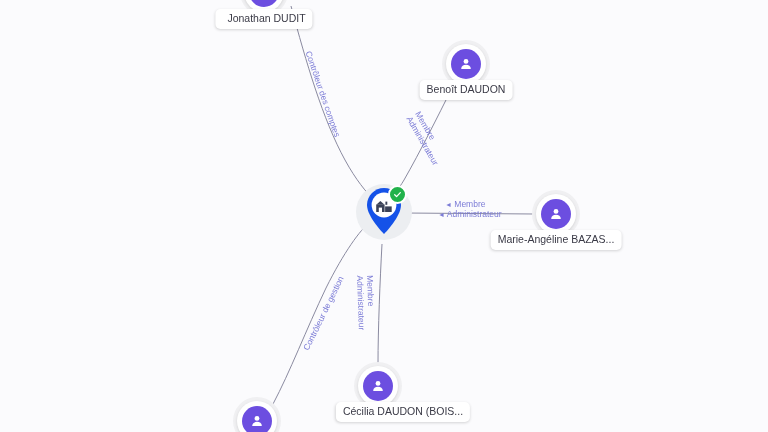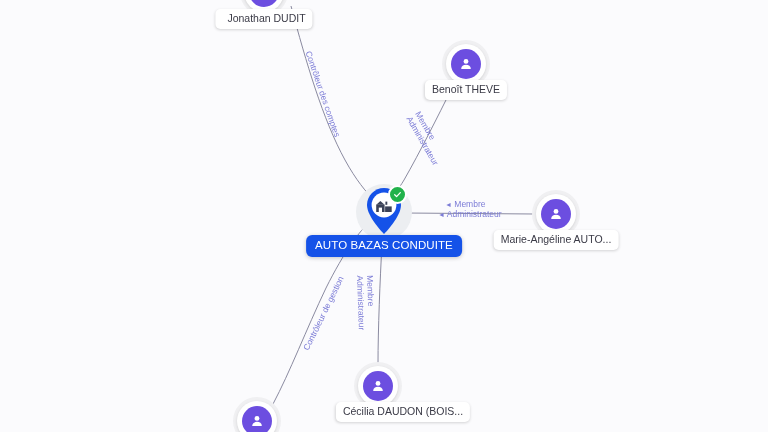--- a/index.html
+++ b/index.html
@@ -144,34 +144,34 @@
     <div class="halo"></div>
     <div class="avatar">
       <div class="disc">
         <svg width="16" height="16" viewBox="0 0 24 24" aria-hidden="true">
           <circle cx="12" cy="8.2" r="3.6" fill="#ffffff"></circle>
           <path d="M4.8 19.5c0-4 3.3-6.2 7.2-6.2s7.2 2.2 7.2 6.2z" fill="#ffffff"></path>
         </svg>
       </div>
     </div>
   </div>
-  <div class="nlabel" style="left:466px;top:80px;">Benoît THEVE</div>
+  <div class="nlabel" style="left:466px;top:80px;">Benoît DAUDON</div>
 
   <div class="node person" style="left:556px;top:214px;width:48px;height:48px;">
     <div class="halo"></div>
     <div class="avatar">
       <div class="disc">
         <svg width="16" height="16" viewBox="0 0 24 24" aria-hidden="true">
           <circle cx="12" cy="8.2" r="3.6" fill="#ffffff"></circle>
           <path d="M4.8 19.5c0-4 3.3-6.2 7.2-6.2s7.2 2.2 7.2 6.2z" fill="#ffffff"></path>
         </svg>
       </div>
     </div>
   </div>
-  <div class="nlabel" style="left:556px;top:230px;">Marie-Angéline AUTO...</div>
+  <div class="nlabel" style="left:556px;top:230px;">Marie-Angéline BAZAS...</div>
 
   <div class="node person" style="left:378px;top:386px;width:48px;height:48px;">
     <div class="halo"></div>
     <div class="avatar">
       <div class="disc">
         <svg width="16" height="16" viewBox="0 0 24 24" aria-hidden="true">
           <circle cx="12" cy="8.2" r="3.6" fill="#ffffff"></circle>
           <path d="M4.8 19.5c0-4 3.3-6.2 7.2-6.2s7.2 2.2 7.2 6.2z" fill="#ffffff"></path>
         </svg>
       </div>
@@ -205,15 +205,14 @@
           <rect x="2.6" y="9.2" width="3.2" height="4.4" fill="#ffffff"></rect>
         </g>
       </svg>
       <div class="badge">
         <svg width="9" height="9" viewBox="0 0 24 24" aria-hidden="true">
           <path d="M4.5 12.6l5 5 10-10.6" fill="none" stroke="#ffffff" stroke-width="3.4" stroke-linecap="round" stroke-linejoin="round"></path>
         </svg>
       </div>
     </div>
   </div>
-  <div class="nlabel primary" style="left:384px;top:235px;">AUTO BAZAS CONDUITE</div>
 
 </div>
 
 </body></html>

